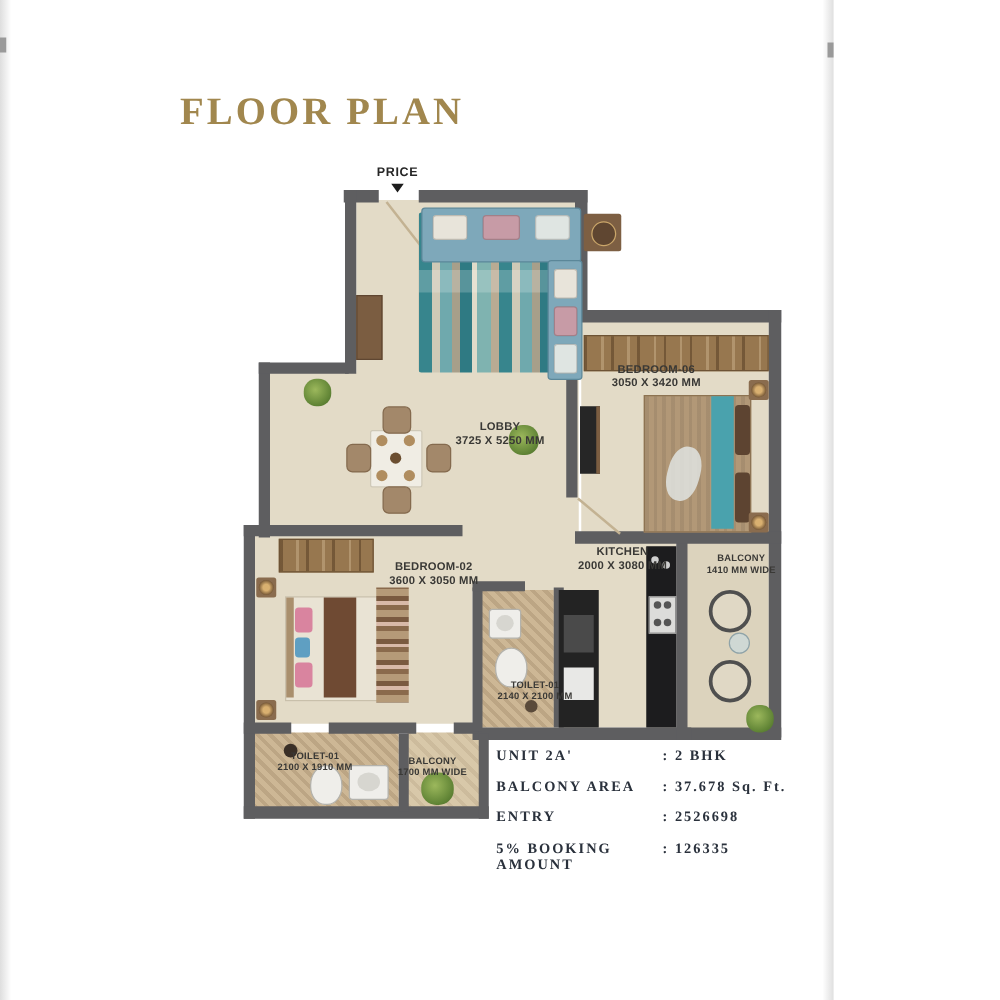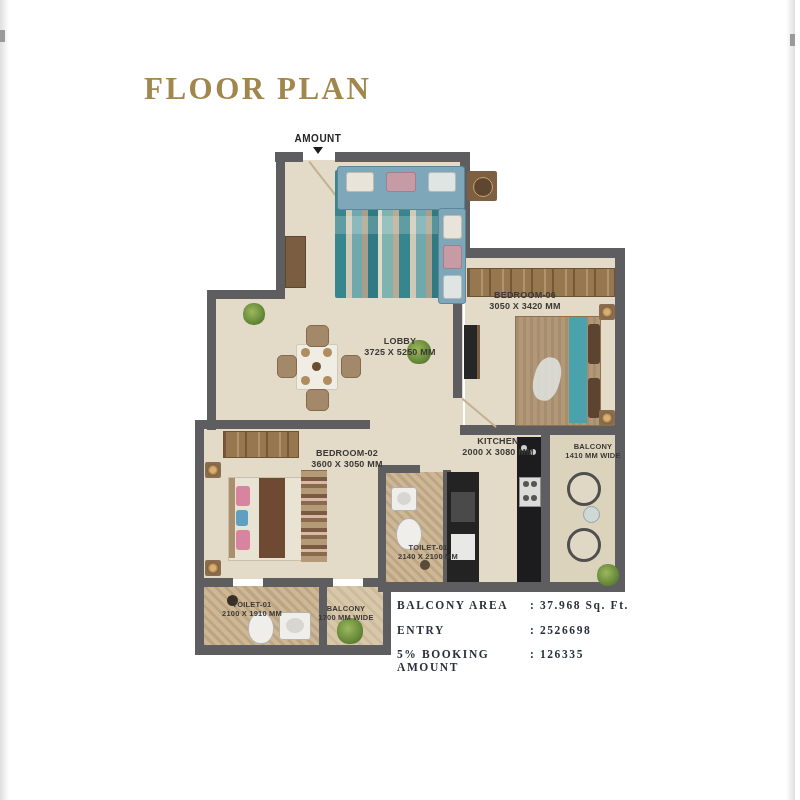--- a/index.html
+++ b/index.html
@@ -1,16 +1,16 @@
 <!DOCTYPE html>
 <html><head>
 <meta charset="utf-8">
 <style>
   html,body{margin:0;padding:0;background:#fff;}
-  .page{position:relative;width:795px;height:800px;background:#ffffff;overflow:hidden;
+  .page{position:relative;width:667px;height:800px;background:#ffffff;overflow:hidden;
         font-family:"Liberation Sans","DejaVu Sans",sans-serif;}
   
   .edge-l{position:absolute;left:0;top:0;bottom:0;width:9px;
           background:linear-gradient(90deg,rgba(0,0,0,.13),rgba(0,0,0,0));}
   .edge-r{position:absolute;right:0;top:0;bottom:0;width:9px;
           background:linear-gradient(270deg,rgba(0,0,0,.13),rgba(0,0,0,0));}
   .edge-tick{position:absolute;background:#9a9a9a;}
 
   .title{position:absolute;left:144px;top:72px;margin:0;
          font:700 31px/1.1 "Liberation Serif","DejaVu Serif",serif;
@@ -97,21 +97,21 @@
     <div class="wall" style="left:0;top:438px;width:38px;height:9px;"></div>
     <div class="wall" style="left:68px;top:438px;width:70px;height:9px;"></div>
     <div class="wall" style="left:168px;top:438px;width:20px;height:9px;"></div>
     <div class="wall" style="left:0;top:505px;width:196px;height:10px;"></div>
     <div class="wall" style="left:124px;top:447px;width:8px;height:62px;"></div>
     <div class="wall" style="left:188px;top:447px;width:8px;height:68px;"></div>
     <div class="wall" style="left:183px;top:330px;width:8px;height:115px;"></div>
     <div class="wall" style="left:183px;top:325px;width:42px;height:8px;"></div>
     <div class="wall" style="left:248px;top:330px;width:8px;height:112px;"></div>
 
-    <div class="entry-label" style="left:123px;top:-6px;">AMOUNT</div>
+    <div class="entry-label" style="left:123px;top:-6px;">PRICE</div>
     <div class="entry-arrow" style="left:118px;top:7px;"></div>
     <div class="swing" style="left:115px;top:21px;width:55px;transform:rotate(52deg);"></div>
     <div class="swing" style="left:268px;top:258px;width:44px;transform:rotate(40deg);"></div>
 
     <div class="rug1" style="left:140px;top:30px;width:122px;height:128px;"></div>
     <div class="sofa" style="left:142px;top:26px;width:126px;height:42px;">
       <div class="pillow" style="left:8px;top:5px;width:26px;height:18px;background:#e8e4da;"></div>
       <div class="pillow" style="left:48px;top:5px;width:28px;height:18px;background:#c79ba6;"></div>
       <div class="pillow" style="left:90px;top:5px;width:26px;height:18px;background:#dfe5e2;"></div>
     </div>
@@ -224,22 +224,26 @@
       <span>2100 X 1910 MM</span>
     </div>
     <div class="rlabel small" style="left:151px;top:464px;">
       <span>BALCONY</span><br>
       <span>1700 MM WIDE</span>
     </div>
   </div>
 
   <div class="details">
     <div class="drow">
+      <div class="dlabel">UNIT 2A'</div>
+      <div class="dvalue">: 2 BHK</div>
+    </div>
+    <div class="drow">
       <div class="dlabel">BALCONY AREA</div>
-      <div class="dvalue">: 37.968 Sq. Ft.</div>
+      <div class="dvalue">: 37.678 Sq. Ft.</div>
     </div>
     <div class="drow">
       <div class="dlabel">ENTRY</div>
       <div class="dvalue">: 2526698</div>
     </div>
     <div class="drow">
       <div class="dlabel">5% BOOKING AMOUNT</div>
       <div class="dvalue">: 126335</div>
     </div>
   </div>

